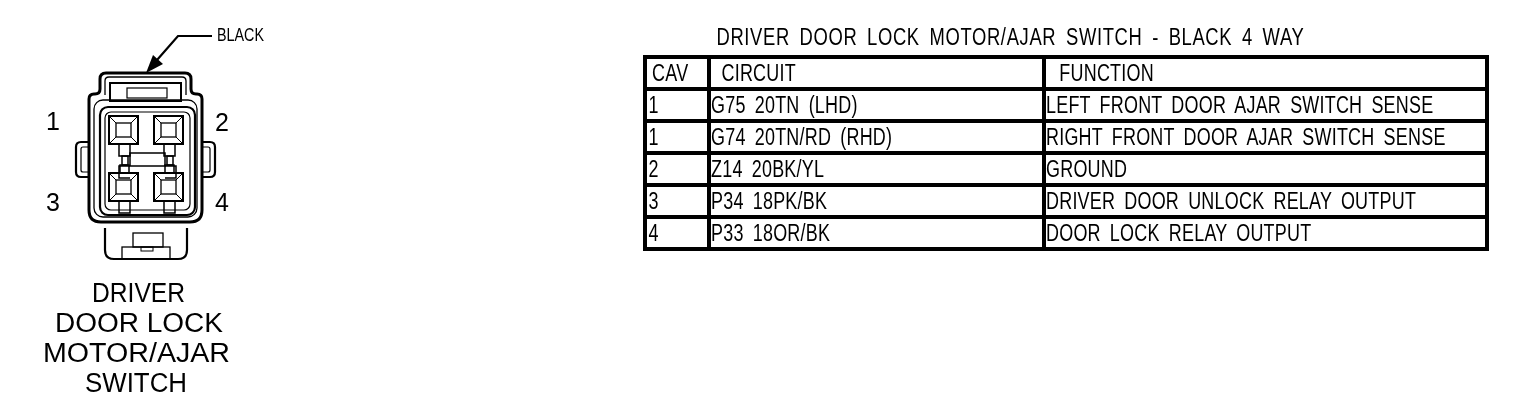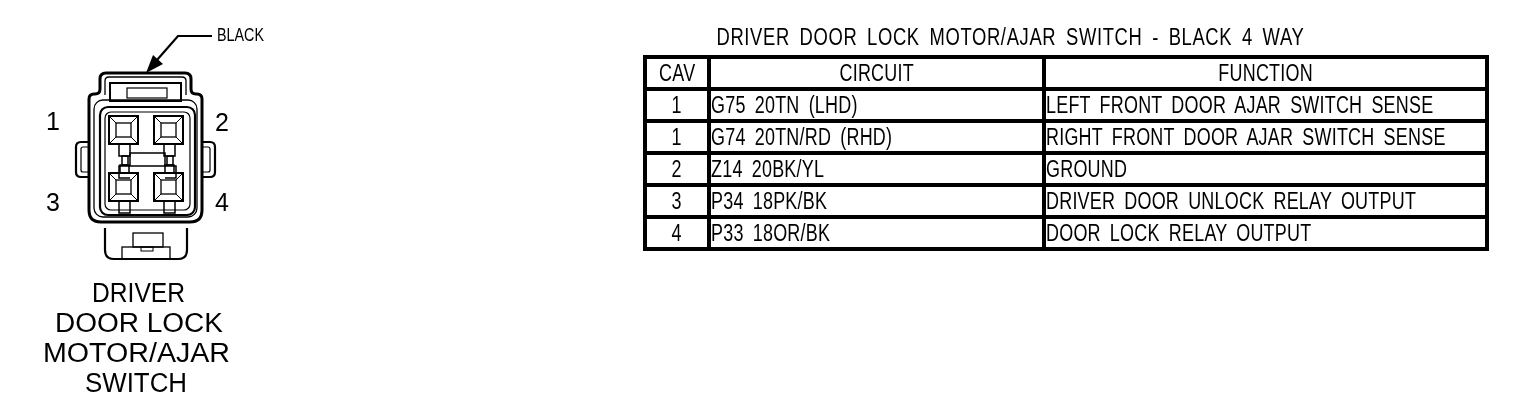--- a/index.html
+++ b/index.html
@@ -20,21 +20,21 @@
   }
   table.pintable {
     position:absolute; left:643px; top:55px; width:842px;
     border-collapse:collapse; table-layout:fixed;
     border:4px solid #000;
   }
   table.pintable td {
     border:4px solid #000;
     height:28px; padding:0; vertical-align:middle; overflow:hidden;
   }
-  td.c-cav { text-align:center; }
+  td.c-cav { }
   td.c-txt { padding-left:6px; }
 
   
   .ct {
     display:inline-block; white-space:nowrap;
     font-size:23px; line-height:1;
     transform:scaleX(0.78); transform-origin:0 50%;
     word-spacing:5px; letter-spacing:0.3px;
   }
   .ctc { transform-origin:50% 50%; }

